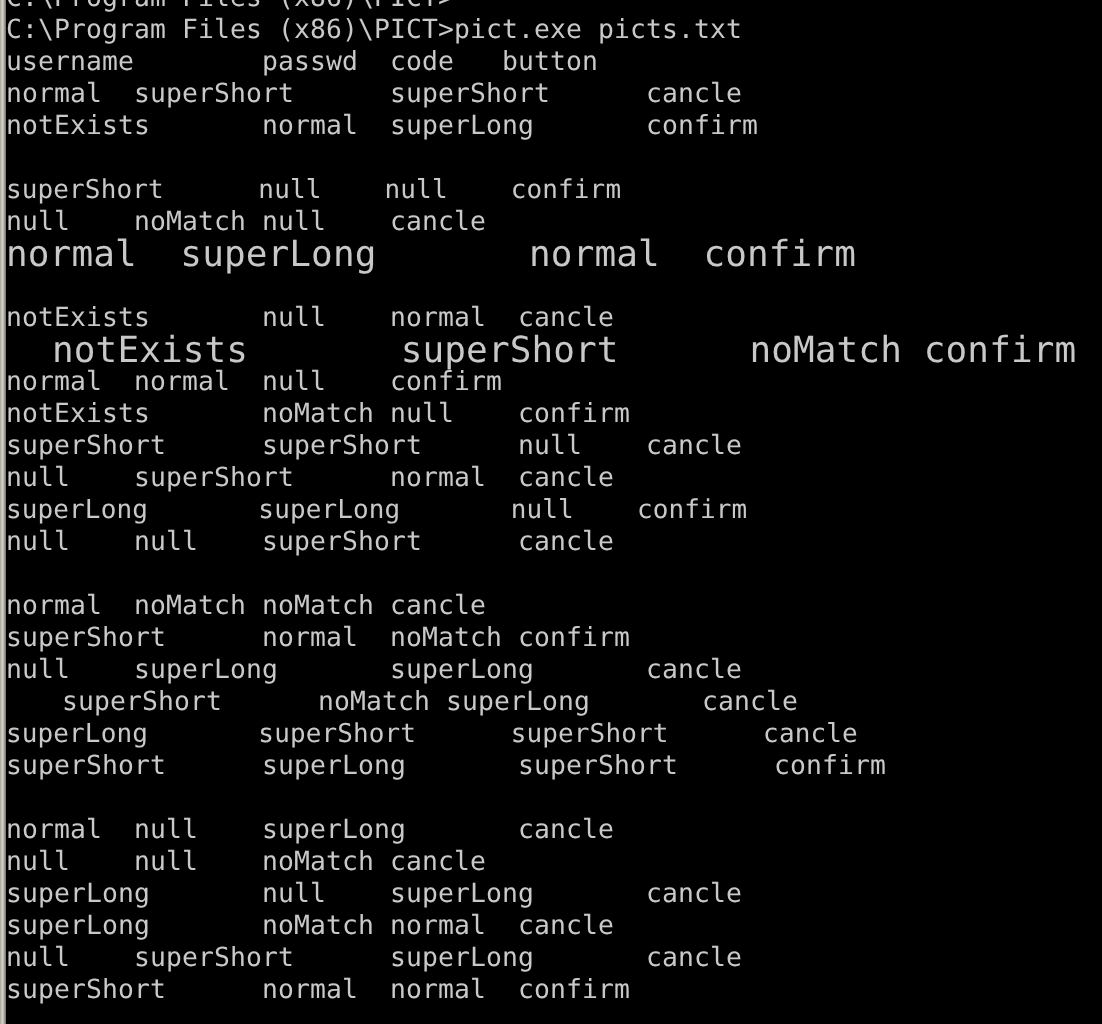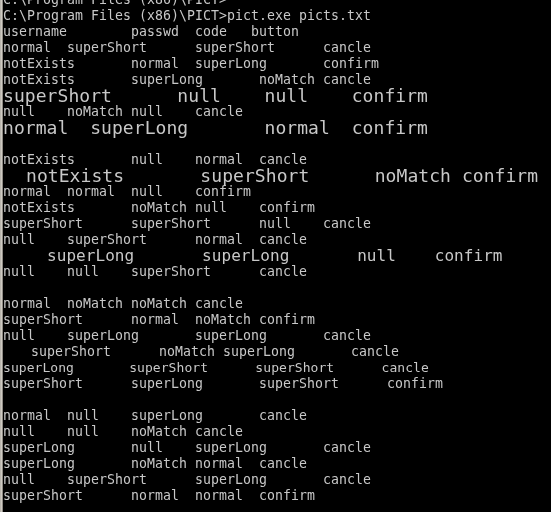--- a/index.html
+++ b/index.html
@@ -64,31 +64,30 @@
 
   <div id="window-frame-left"></div>
 
   <div id="console-screen">
 
   <div class="term-line" id="clipped-line" style="top: -8px; font-size: 13.2px; letter-spacing: 0.06px;">C:\Program Files (x86)\PICT&gt;</div>
       <div class="term-line" style="top: 8px; font-size: 13.2px; letter-spacing: 0.06px;">C:\Program Files (x86)\PICT&gt;pict.exe picts.txt</div>
       <div class="term-line" style="top: 24px; font-size: 13.2px; letter-spacing: 0.06px;">username        passwd  code   button</div>
       <div class="term-line" style="top: 40px; font-size: 13.2px; letter-spacing: 0.06px;">normal  superShort      superShort      cancle</div>
       <div class="term-line" style="top: 56px; font-size: 13.2px; letter-spacing: 0.06px;">notExists       normal  superLong       confirm</div>
-      <div class="term-line" style="top: 72px; font-size: 13.2px; letter-spacing: 0.06px;">notExists       superLong       noMatch cancle</div>
-      <div class="term-line" style="top: 88px; font-size: 18px; letter-spacing: 0.06px;">superShort      null    null    confirm</div>
+      <div class="term-line" style="top: 88px; font-size: 13px; letter-spacing: 0.06px;">superShort      null    null    confirm</div>
       <div class="term-line" style="top: 104px; font-size: 13.2px; letter-spacing: 0.06px;">null    noMatch null    cancle</div>
       <div class="term-line" style="top: 120px; font-size: 18px; letter-spacing: 0.06px;">normal  superLong       normal  confirm</div>
       <div class="term-line" style="top: 152px; font-size: 13.2px; letter-spacing: 0.06px;">notExists       null    normal  cancle</div>
       <div class="term-line" style="top: 168px; font-size: 18px; letter-spacing: 0.06px; padding-left: 23px;">notExists       superShort      noMatch confirm</div>
       <div class="term-line" style="top: 184px; font-size: 13.2px; letter-spacing: 0.06px;">normal  normal  null    confirm</div>
       <div class="term-line" style="top: 200px; font-size: 13.2px; letter-spacing: 0.06px;">notExists       noMatch null    confirm</div>
       <div class="term-line" style="top: 216px; font-size: 13.2px; letter-spacing: 0.06px;">superShort      superShort      null    cancle</div>
       <div class="term-line" style="top: 232px; font-size: 13.2px; letter-spacing: 0.06px;">null    superShort      normal  cancle</div>
-      <div class="term-line" style="top: 248px; font-size: 16px; letter-spacing: 0.06px; padding-left: 44px;">superLong       superLong       null    confirm</div>
+      <div class="term-line" style="top: 248px; font-size: 13px; letter-spacing: 0.06px;">superLong       superLong       null    confirm</div>
       <div class="term-line" style="top: 264px; font-size: 13.2px; letter-spacing: 0.06px;">null    null    superShort      cancle</div>
       <div class="term-line" style="top: 296px; font-size: 13.2px; letter-spacing: 0.06px;">normal  noMatch noMatch cancle</div>
       <div class="term-line" style="top: 312px; font-size: 13.2px; letter-spacing: 0.06px;">superShort      normal  noMatch confirm</div>
       <div class="term-line" style="top: 328px; font-size: 13.2px; letter-spacing: 0.06px;">null    superLong       superLong       cancle</div>
       <div class="term-line" style="top: 344px; font-size: 13.2px; letter-spacing: 0.06px; padding-left: 28px;">superShort      noMatch superLong       cancle</div>
       <div class="term-line" style="top: 360px; font-size: 13px; letter-spacing: 0.06px;">superLong       superShort      superShort      cancle</div>
       <div class="term-line" style="top: 376px; font-size: 13.2px; letter-spacing: 0.06px;">superShort      superLong       superShort      confirm</div>
       <div class="term-line" style="top: 408px; font-size: 13.2px; letter-spacing: 0.06px;">normal  null    superLong       cancle</div>
       <div class="term-line" style="top: 424px; font-size: 13.2px; letter-spacing: 0.06px;">null    null    noMatch cancle</div>
       <div class="term-line" style="top: 440px; font-size: 13.2px; letter-spacing: 0.06px;">superLong       null    superLong       cancle</div>

